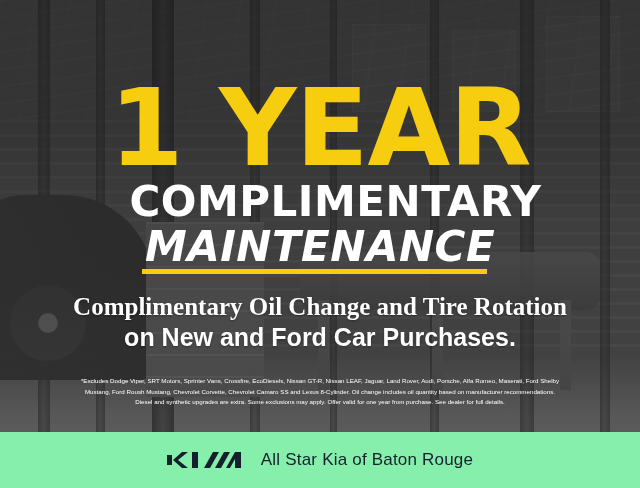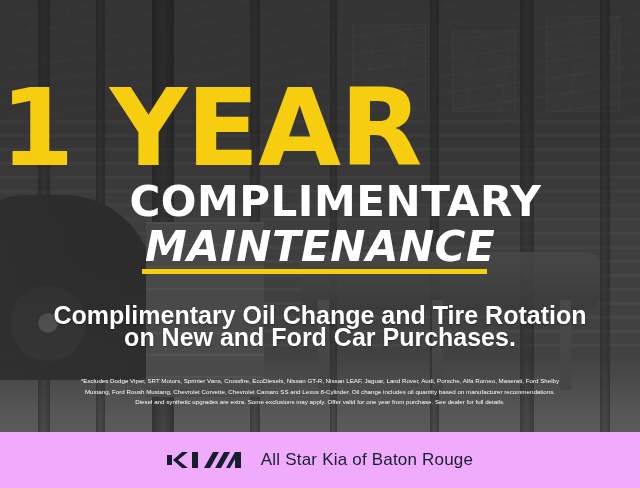--- a/index.html
+++ b/index.html
@@ -171,20 +171,21 @@
     inset: 0;
     display: flex;
     flex-direction: column;
     align-items: center;
   }
 
   .headline-year {
     position: absolute;
     top: 78px;
     left: 0; right: 0;
+    text-align: center;
     color: #f7cd10;
     font-size: 107px;
     line-height: 100px;
     font-weight: bold;
     letter-spacing: -1px;
     font-family: "DejaVu Sans", sans-serif;
   }
 
   .headline-sub1 {
     position: absolute;
@@ -227,42 +228,42 @@
     position: absolute;
     left: 0; right: 0;
     text-align: center;
     color: #ffffff;
     font-weight: bold;
     font-size: 25px;
     line-height: 30px;
     font-family: "Liberation Sans", sans-serif;
     text-shadow: 0 1px 2px rgba(0,0,0,0.35);
   }
-  .offer-1 { top: 300px; }
+  .offer-1 { top: 292px; font-family: Liberation Serif, serif; }
   .offer-2 { top: 322px; }
 
   .disclaimer {
     position: absolute;
     top: 376px;
     left: 16px;
     right: 16px;
     text-align: center;
     color: #ffffff;
     font-size: 6.2px;
     line-height: 10.5px;
     font-family: "Liberation Sans", sans-serif;
   }
   .disclaimer div { white-space: nowrap; }
 
   
   .footer {
     position: absolute;
     left: 0; right: 0; bottom: 0;
     height: 56px;
-    background: #f0abfc;
+    background: #86efac;
     display: flex;
     align-items: center;
     justify-content: center;
     gap: 20px;
   }
   .kia-logo { display: block; }
   .dealer-name {
     color: #15202e;
     font-size: 17px;
     font-weight: normal;

